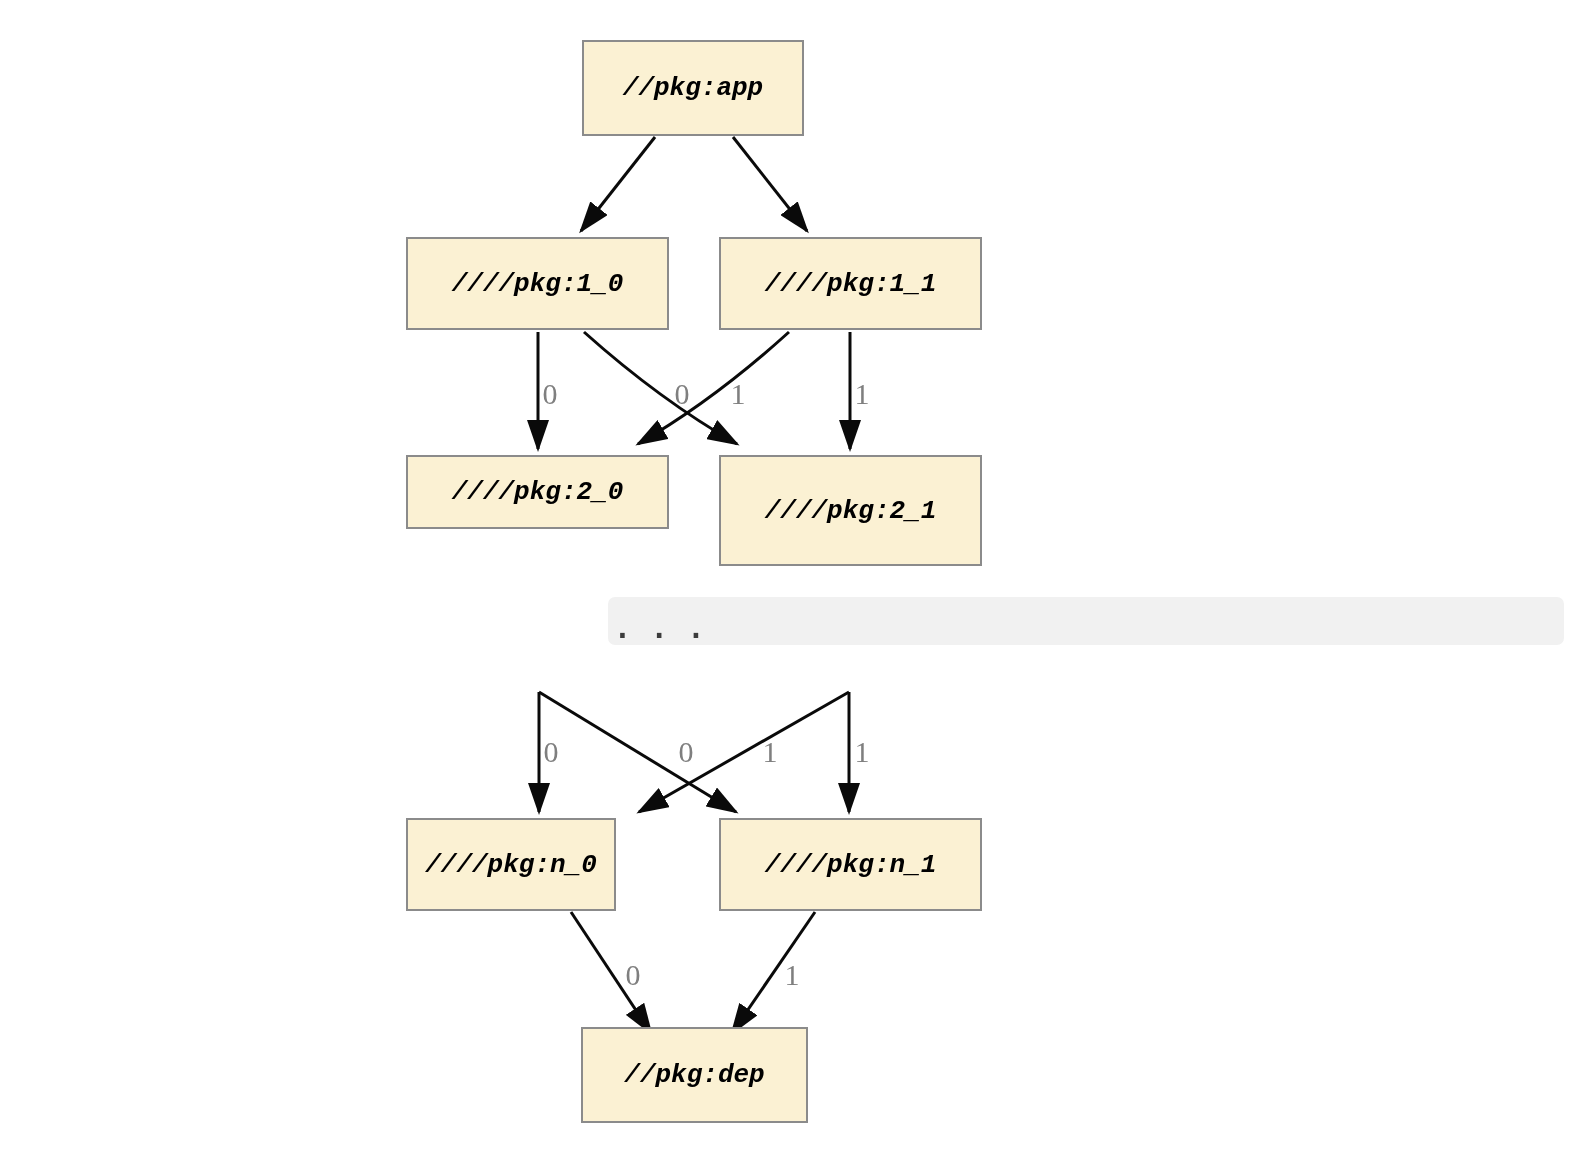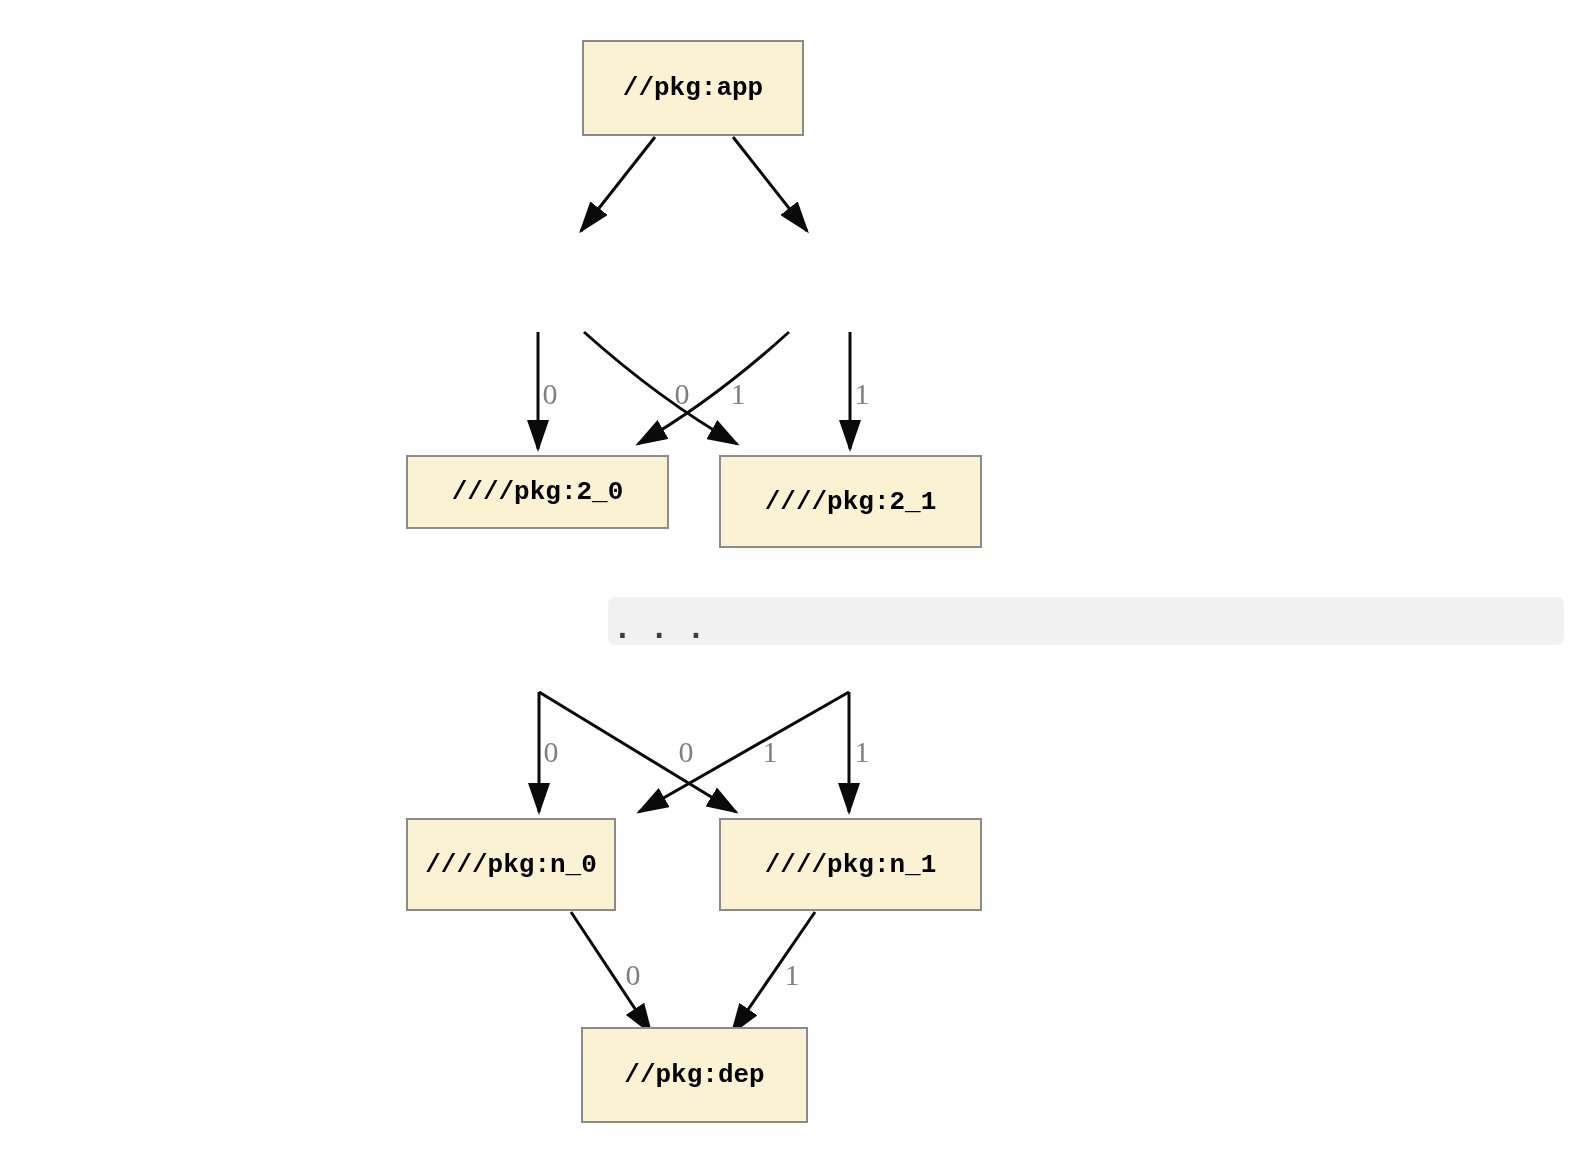--- a/index.html
+++ b/index.html
@@ -47,26 +47,27 @@
     background: var(--node-fill);
     border: 2.5px solid var(--node-border);
     display: flex;
     align-items: center;
     justify-content: center;
     font-family: "Liberation Mono", "DejaVu Sans Mono", monospace;
     font-weight: bold;
     font-size: 26px;
     color: var(--node-text);
     white-space: pre;
+    font-style: italic;
   }
   .node-app  { left: 582px; top:   40px; width: 222px; height: 96px; }
   .node-l1_0 { left: 406px; top:  237px; width: 263px; height: 93px; }
   .node-l1_1 { left: 719px; top:  237px; width: 263px; height: 93px; }
   .node-l2_0 { left: 406px; top:  455px; width: 263px; height: 74px; }
-  .node-l2_1 { left: 719px; top:  455px; width: 263px; height: 93px; text-align: right; }
+  .node-l2_1 { left: 719px; top:  455px; width: 263px; height: 111px; text-align: right; }
   .node-ln_0 { left: 406px; top:  818px; width: 210px; height: 93px; }
   .node-ln_1 { left: 719px; top:  818px; width: 263px; height: 93px; }
   .node-dep  { left: 581px; top: 1027px; width: 227px; height: 96px; }
   .band {
     position: absolute;
     left: 608px;
     top: 597px;
     width: 956px;
     height: 48px;
     background: var(--band-bg);
@@ -117,20 +118,22 @@
     <line class="edge" x1="539" y1="692" x2="539" y2="812" marker-end="url(#arrow)"></line>
     <line class="edge" x1="539" y1="692" x2="736" y2="812" marker-end="url(#arrow)"></line>
     <line class="edge" x1="849" y1="692" x2="639" y2="812" marker-end="url(#arrow)"></line>
     <line class="edge" x1="849" y1="692" x2="849" y2="812" marker-end="url(#arrow)"></line>
 
     <line class="edge" x1="571" y1="912" x2="651" y2="1033" marker-end="url(#arrow)"></line>
     <line class="edge" x1="815" y1="912" x2="732" y2="1033" marker-end="url(#arrow)"></line>
   </svg>
 
   <div class="node node-app">//pkg:app</div>
+  <div class="node node-l1_0">////pkg:1_0</div>
+  <div class="node node-l1_1">////pkg:1_1</div>
   <div class="node node-l2_0">////pkg:2_0</div>
   <div class="node node-l2_1">////pkg:2_1</div>
   <div class="node node-ln_0">////pkg:n_0</div>
   <div class="node node-ln_1">////pkg:n_1</div>
   <div class="node node-dep">//pkg:dep</div>
 
   <div class="band">
     <span class="dots">. . .</span>
   </div>
 

